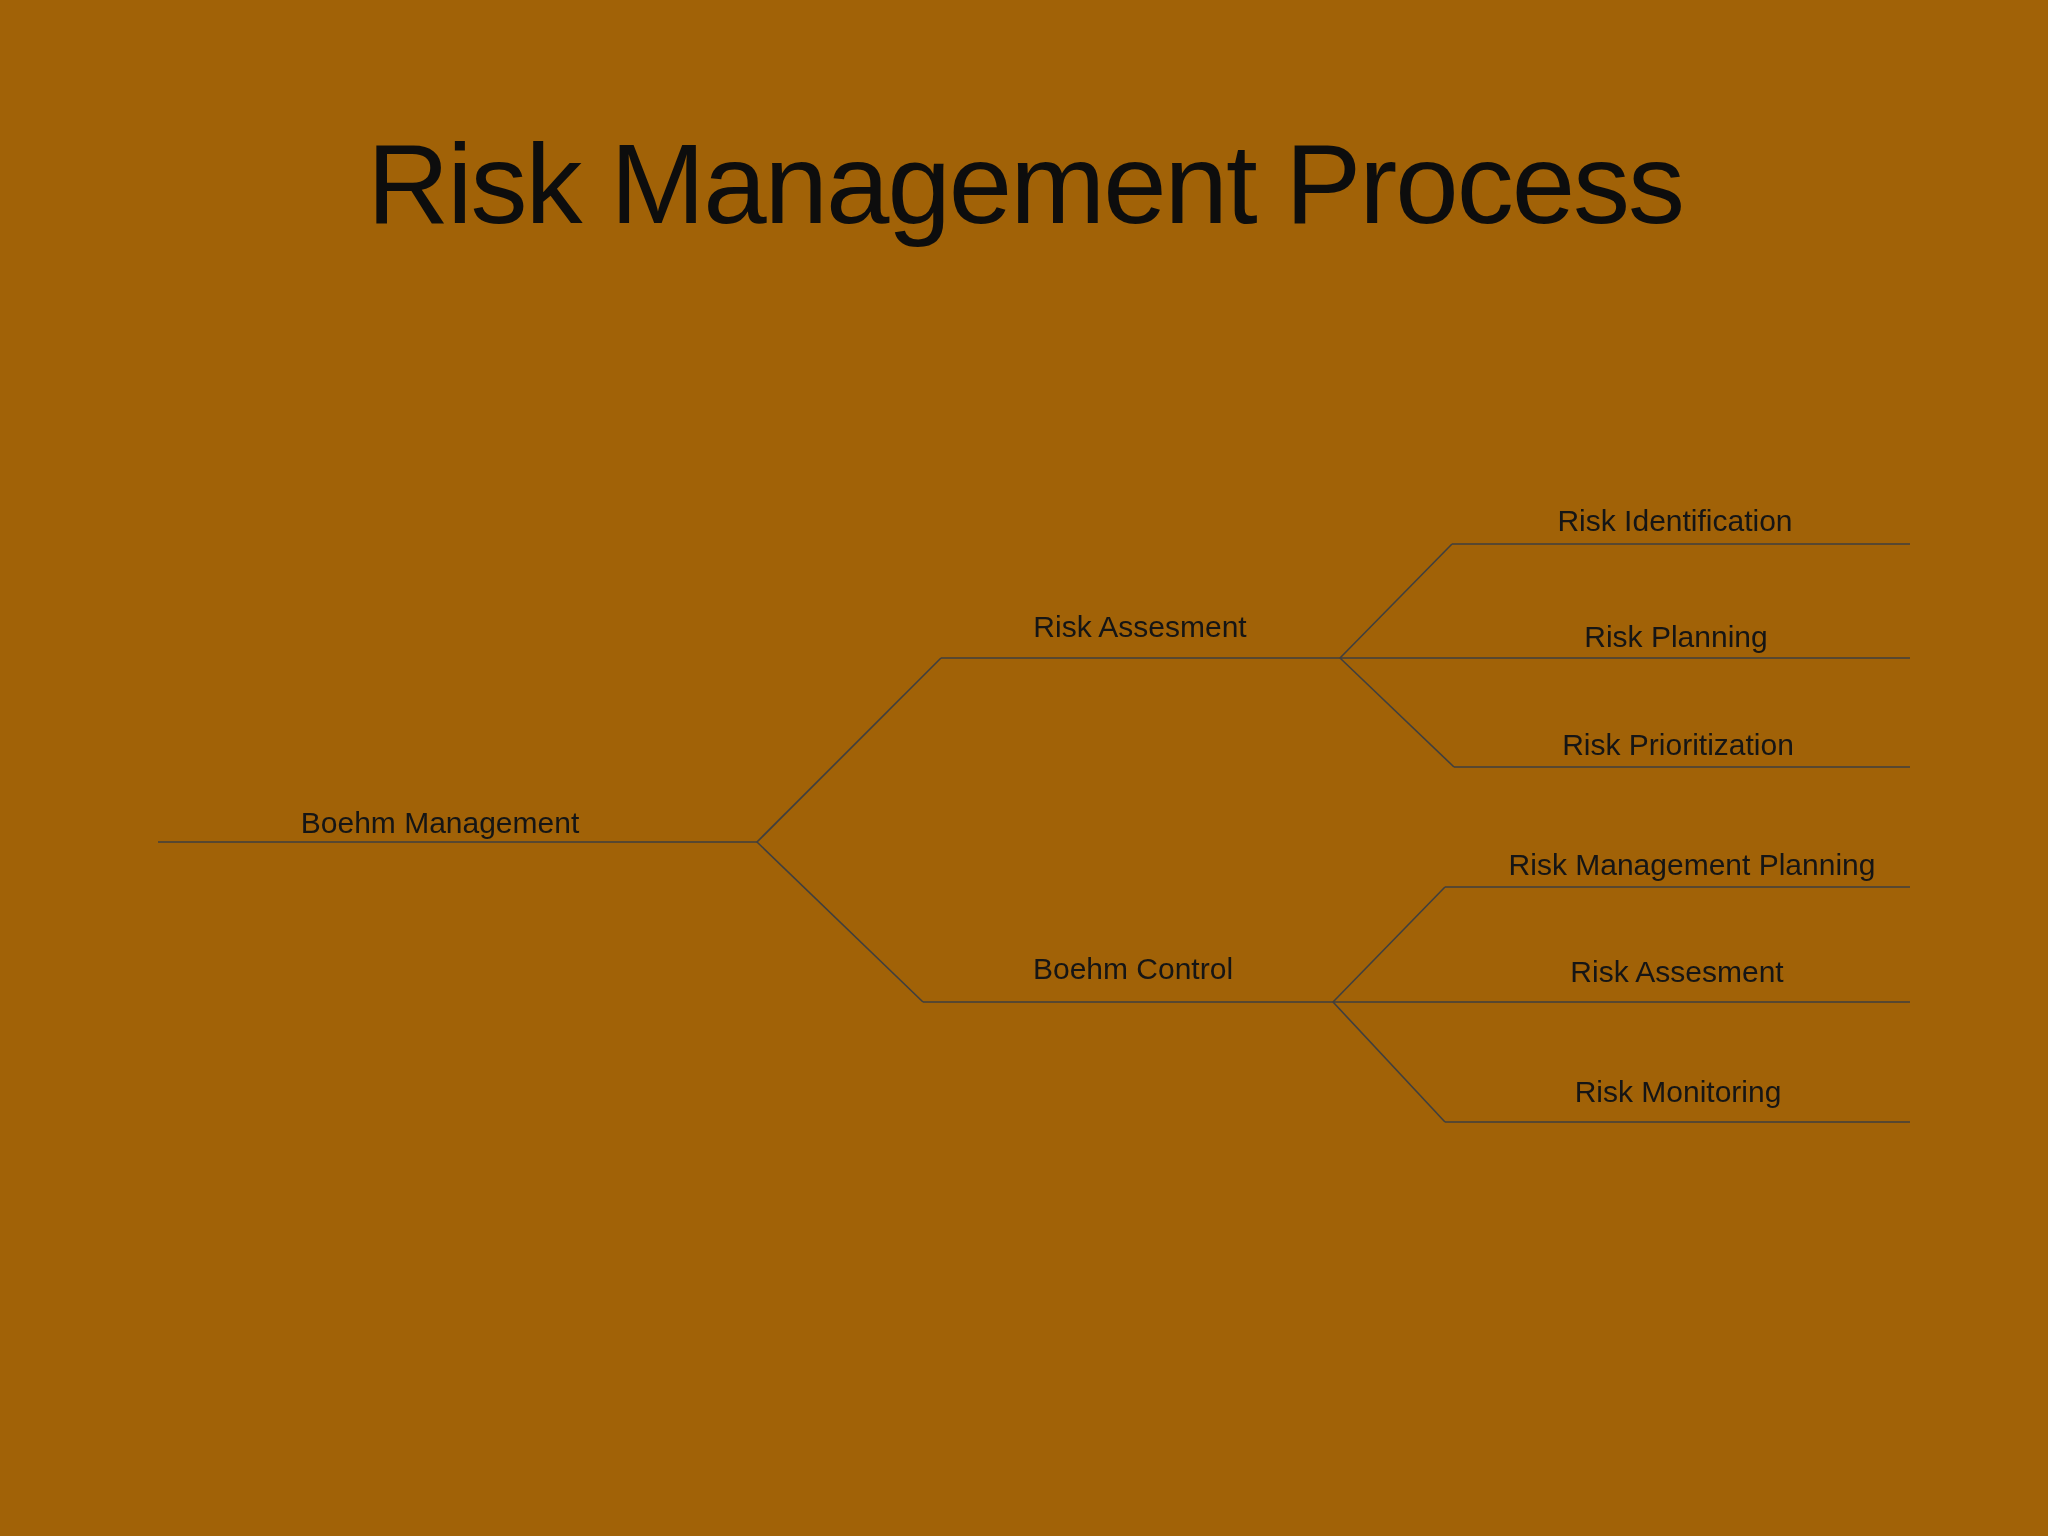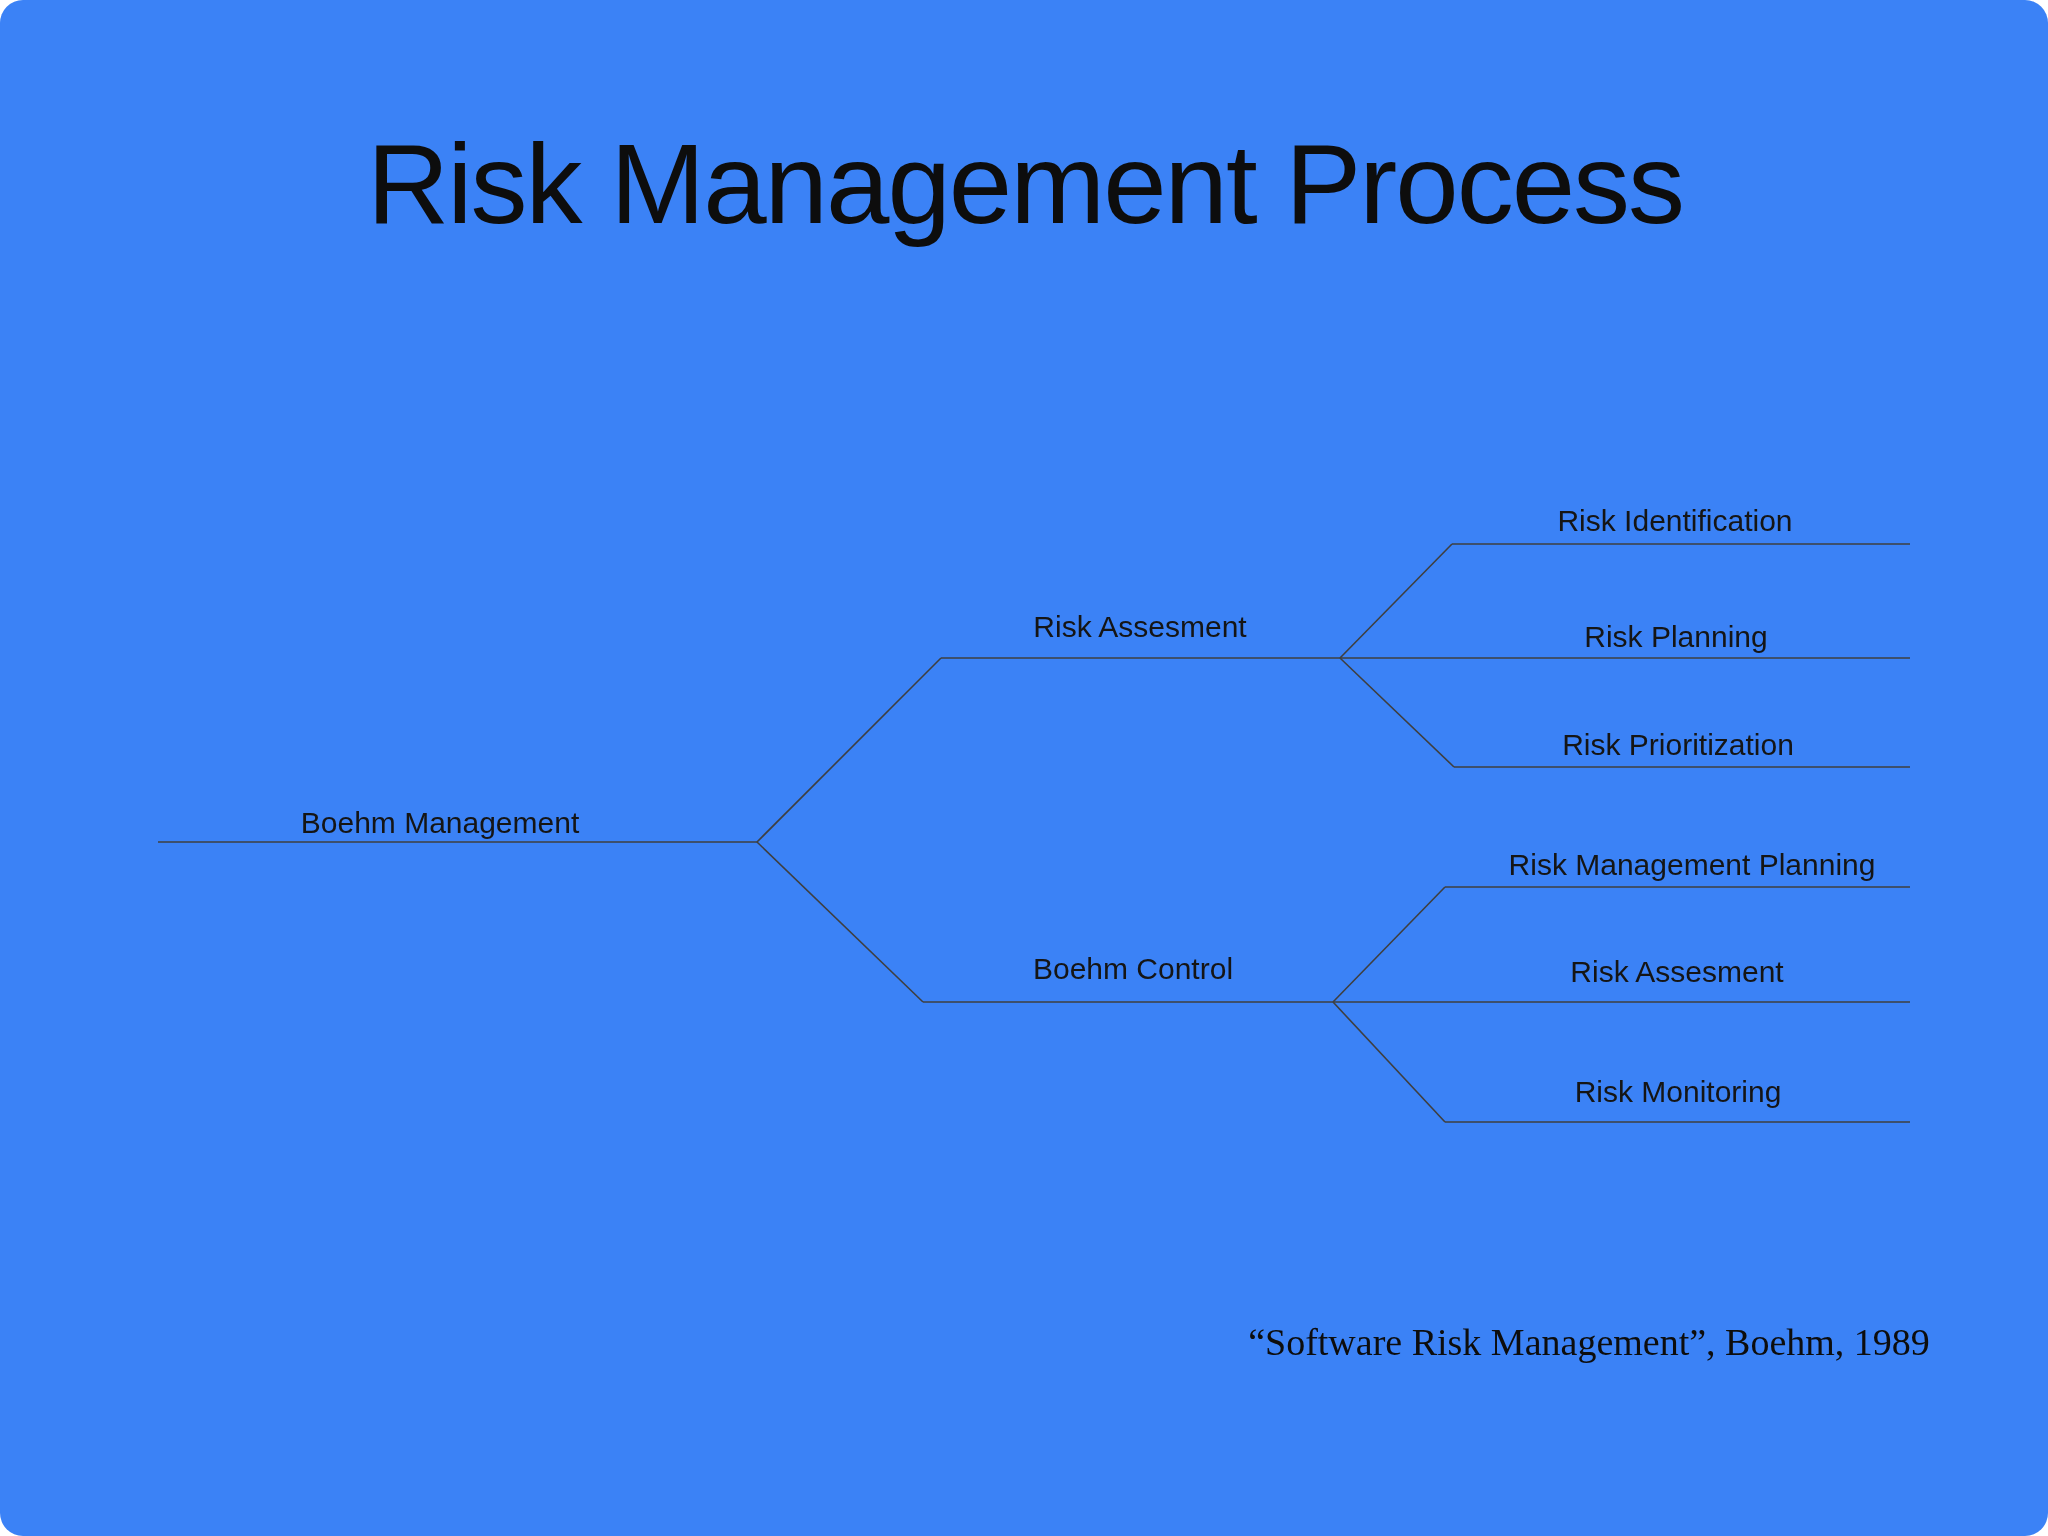--- a/index.html
+++ b/index.html
@@ -55,21 +55,21 @@
     font-family: "Liberation Serif", serif;
     font-size: 38px;
     line-height: 1;
     white-space: nowrap;
     color: #0d0d0d;
   }
 </style>
 </head>
 <body>
 
-<div id="slide" style="background: #3b82f6; color: rgb(17, 17, 17); border-radius: 23px;">
+<div id="slide" style="background: #a16207; color: rgb(17, 17, 17);">
 
   <h1 class="slide-title" style="margin:0;font-weight:normal;">Risk Management Process</h1>
 
   <svg id="connector-svg" viewBox="0 0 2048 1536" xmlns="http://www.w3.org/2000/svg">
 
     <line x1="158" y1="842" x2="757" y2="842" style="stroke: rgb(63, 63, 63);"></line>
 
     <line x1="757" y1="842" x2="941" y2="658" style="stroke: rgb(63, 63, 63);"></line>
     <line x1="757" y1="842" x2="923" y2="1002" style="stroke: rgb(63, 63, 63);"></line>
 
@@ -100,15 +100,14 @@
   <div class="node-label" style="left:1676px; top:622px;">Risk Planning</div>
 
   <div class="node-label" style="left:1678px; top:730px;">Risk Prioritization</div>
 
   <div class="node-label" style="left:1692px; top:850px;">Risk Management Planning</div>
 
   <div class="node-label" style="left:1677px; top:957px;">Risk Assesment</div>
 
   <div class="node-label" style="left:1678px; top:1077px;">Risk Monitoring</div>
 
-  <div class="citation">“Software Risk Management”, Boehm, 1989</div>
 
 </div>
 
 </body></html>

